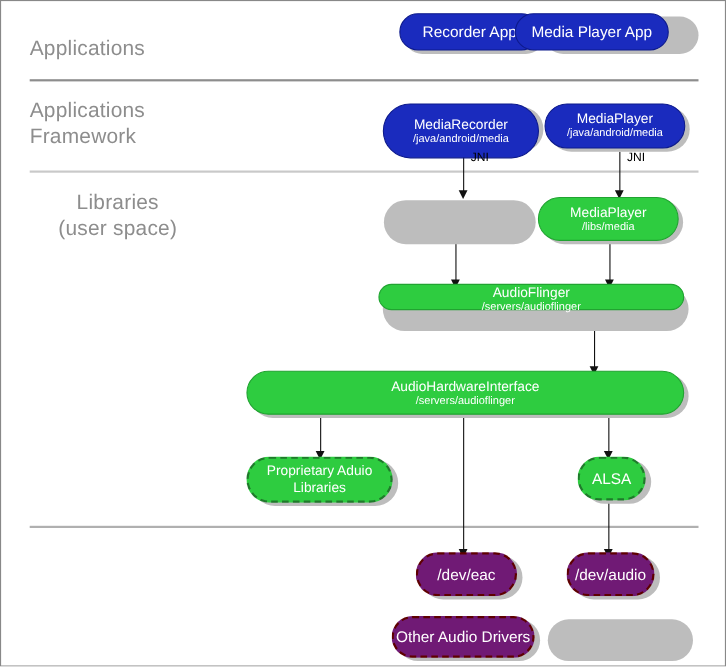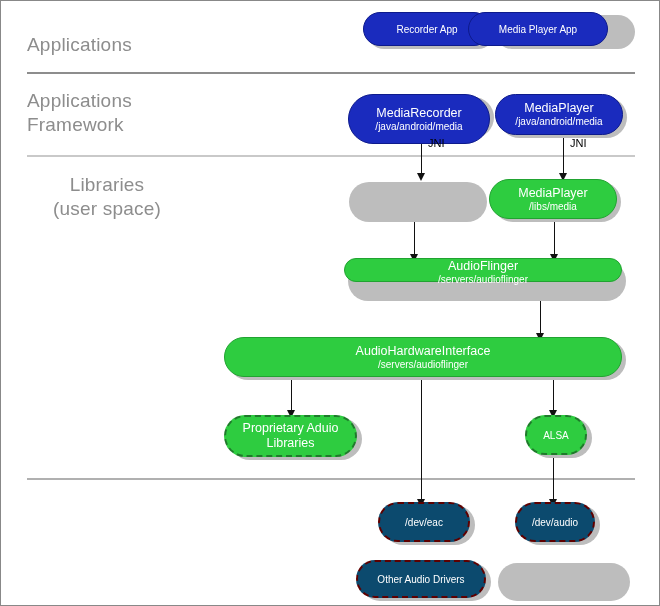--- a/index.html
+++ b/index.html
@@ -45,34 +45,34 @@
     border-radius: 999px;
     display: flex;
     flex-direction: column;
     align-items: center;
     justify-content: center;
     color: #ffffff;
     text-align: center;
     z-index: 3;
   }
   .node .t1 {
-    font-size: 10px;
+    font-size: 14px;
     line-height: 15px;
     white-space: nowrap;
   }
   .node .t2 {
     font-size: 10px;
     line-height: 12px;
     white-space: nowrap;
   }
   .node.two-line .t1 { font-size: 12.5px; }
 
   .node.blue  { background: #1A2BBE; border: 1px solid #0d1a8c; }
   .node.green { background: #2ECC40; border: 1px solid #21a331; }
-  .node.red   { background: #0c4a6e; border: 1px solid #8f0c0c; }
+  .node.red   { background: #701a75; border: 1px solid #8f0c0c; }
 
   .node.dashed.green { border: 2px dashed #1f7a2b; }
   .node.dashed.red   { border: 2px dashed #5e0000; }
 
   
   .shadow {
     position: absolute;
     border-radius: 999px;
     background: #bdbdbd;
     z-index: 2;

